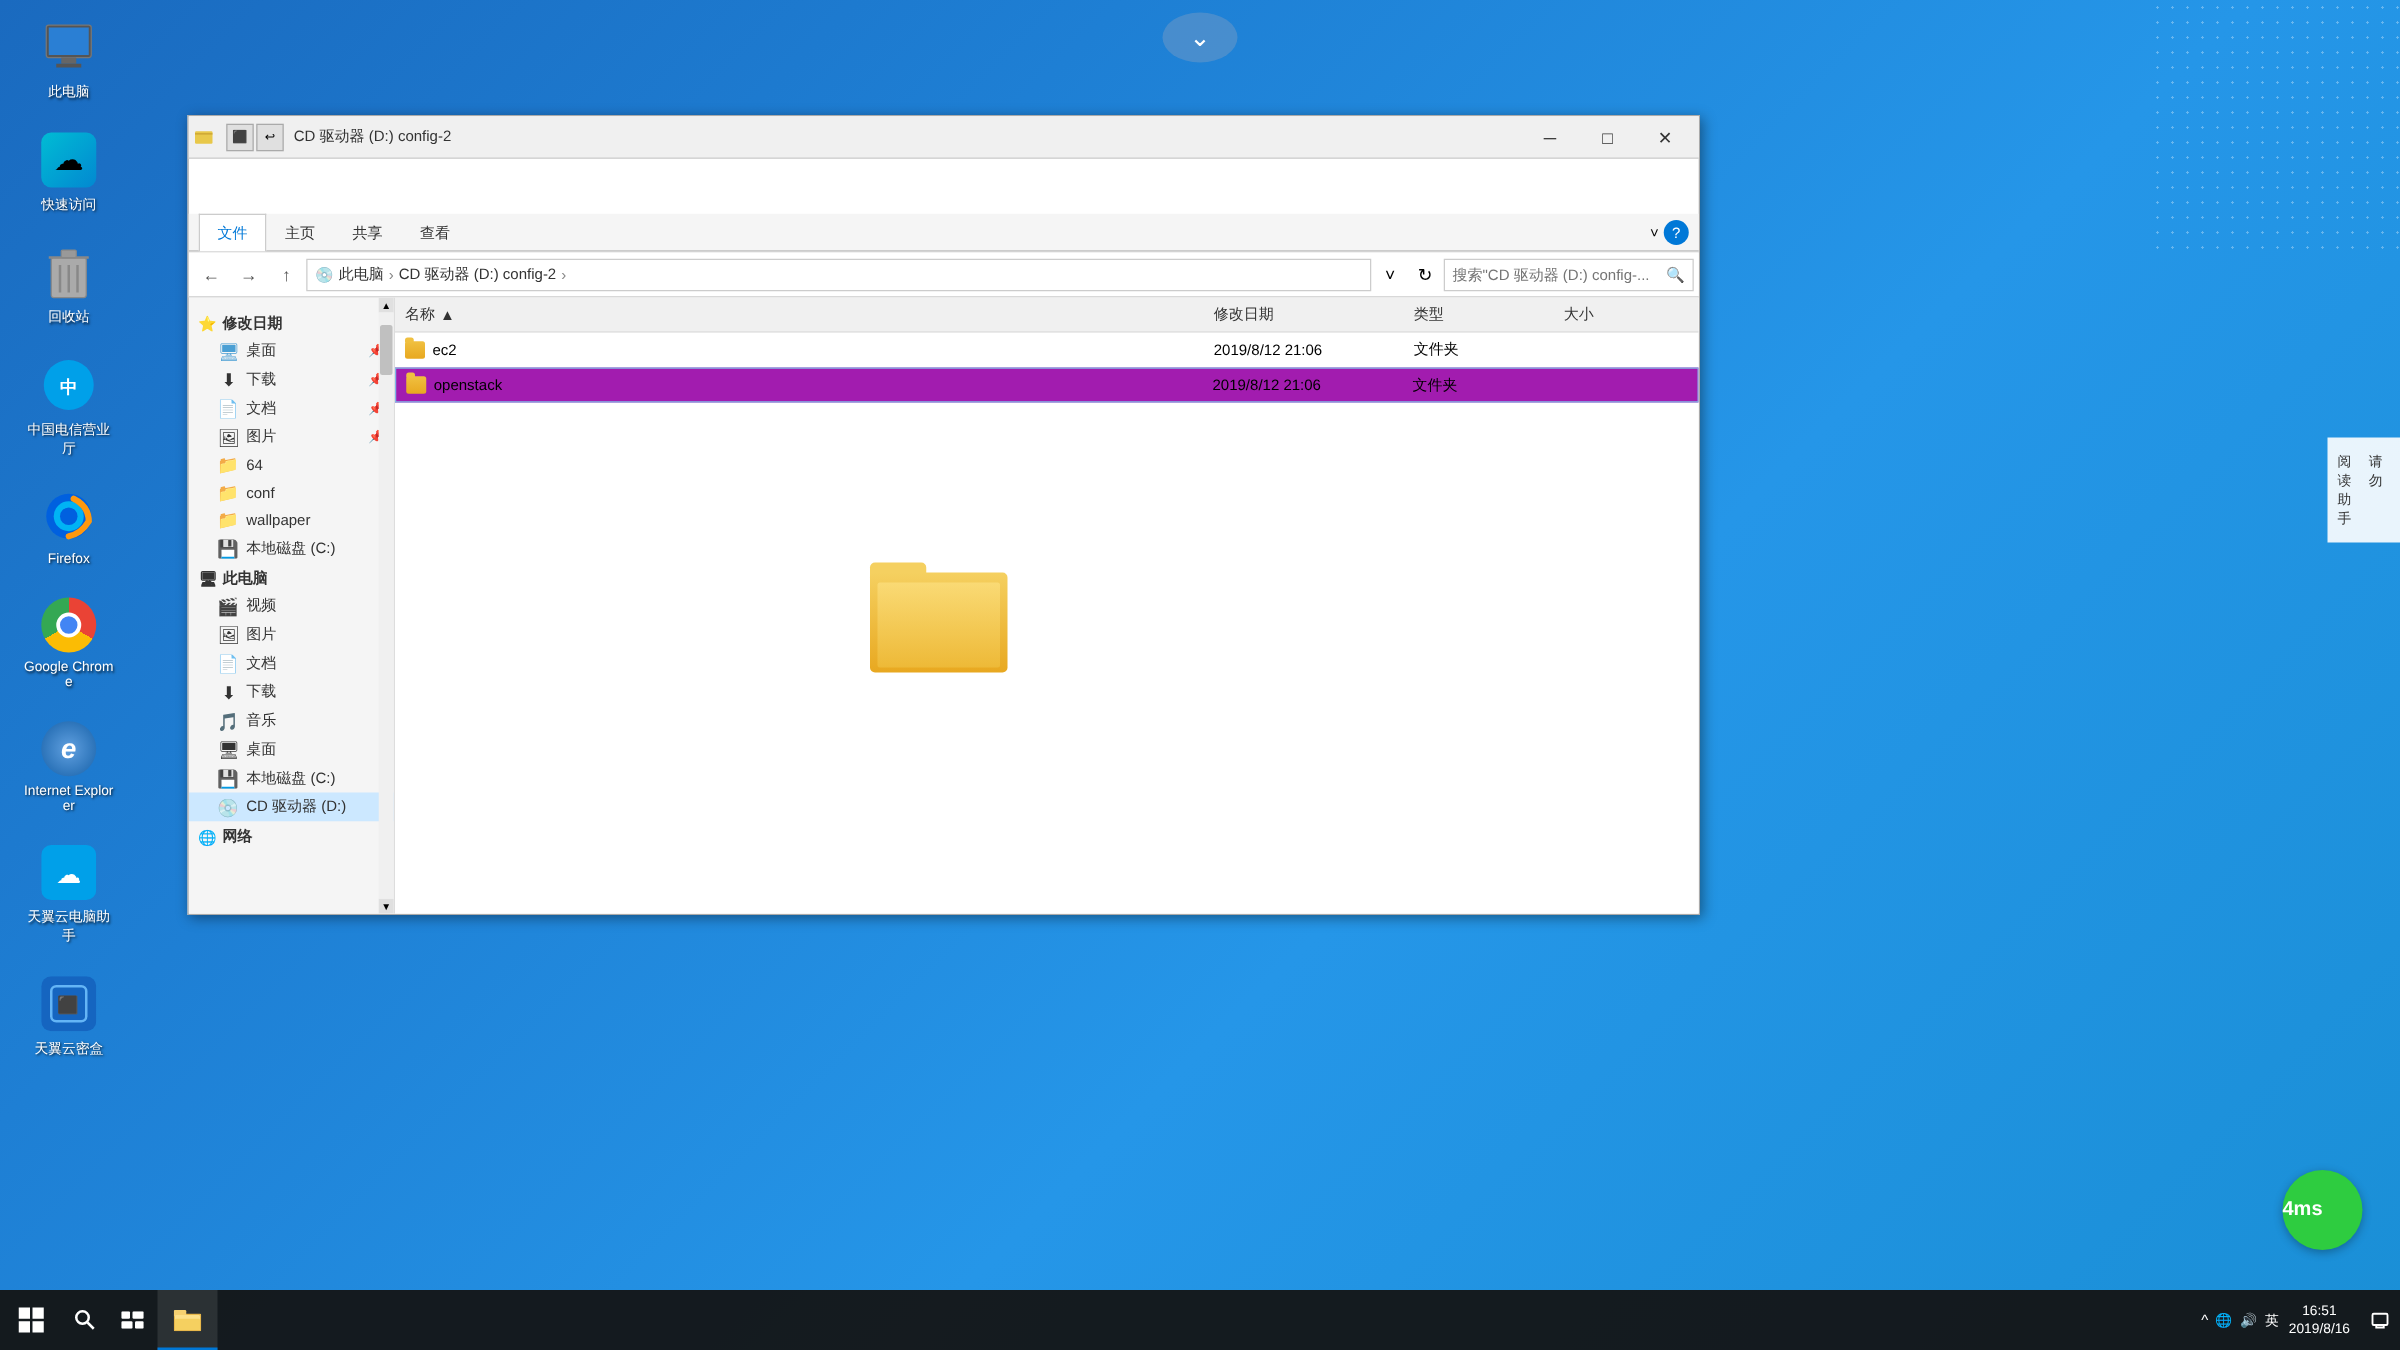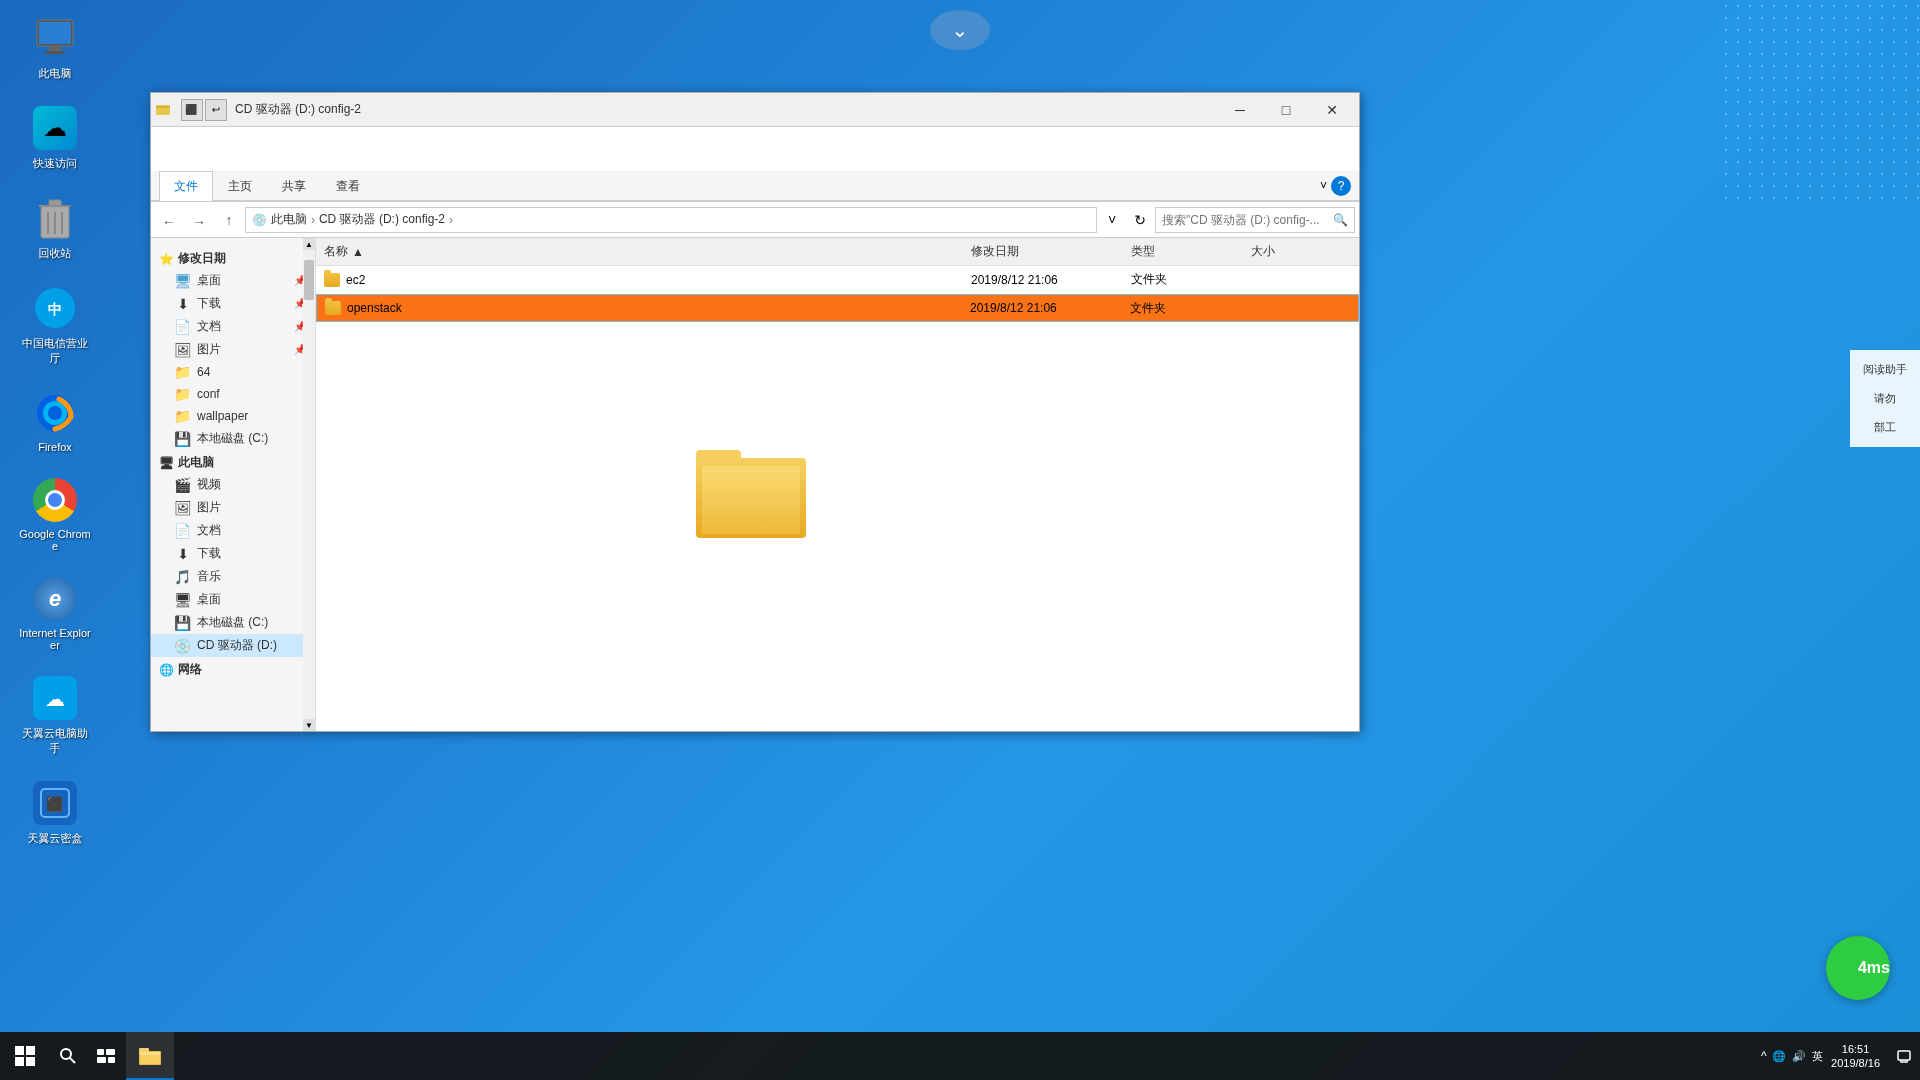--- a/index.html
+++ b/index.html
@@ -493,21 +493,21 @@
       display: flex;
       align-items: center;
       padding: 0 8px;
       height: 28px;
       font-size: 12px;
       cursor: pointer;
       border-bottom: 1px solid transparent;
     }
 
     .file-row.selected {
-      background: #f97316;
+      background: #a21caf;
       border: 1px solid #80b8e8;
     }
 
     .file-row .col-name {
       display: flex;
       align-items: flex-start;
       gap: 6px;
     }
 
     .folder-small {
@@ -608,25 +608,25 @@
     .view-btn.active {
       background: #cce8ff;
       border: 1px solid #80b8e8;
     }
 
     
     .right-panel {
       position: absolute;
       right: 0;
       top: 350px;
-      width: 70px;
+      width: 58px;
       background: rgba(255,255,255,0.9);
       padding: 8px 4px;
       display: flex;
-      flex-direction: column;
+      flex-direction: row;
       gap: 6px;
       font-size: 11px;
       color: #333;
       text-align: center;
     }
 
     .right-panel-item {
       padding: 4px;
       cursor: pointer;
     }
@@ -635,21 +635,21 @@
     .ping-badge {
       position: absolute;
       bottom: 80px;
       right: 30px;
       width: 64px;
       height: 64px;
       border-radius: 50%;
       background: #2ecc40;
       display: flex;
       align-items: center;
-      justify-content: flex-end;
+      justify-content: flex-start;
       color: white;
       font-size: 16px;
       font-weight: bold;
       box-shadow: 0 2px 8px rgba(0,0,0,0.3);
     }
 
     
     .scroll-down-btn {
       position: absolute;
       top: 10px;

